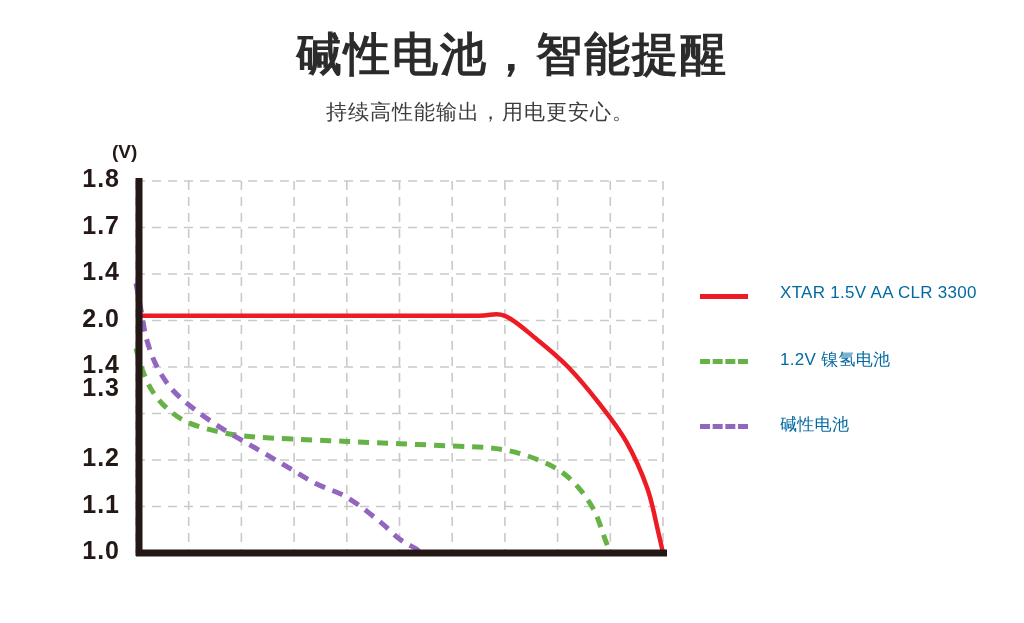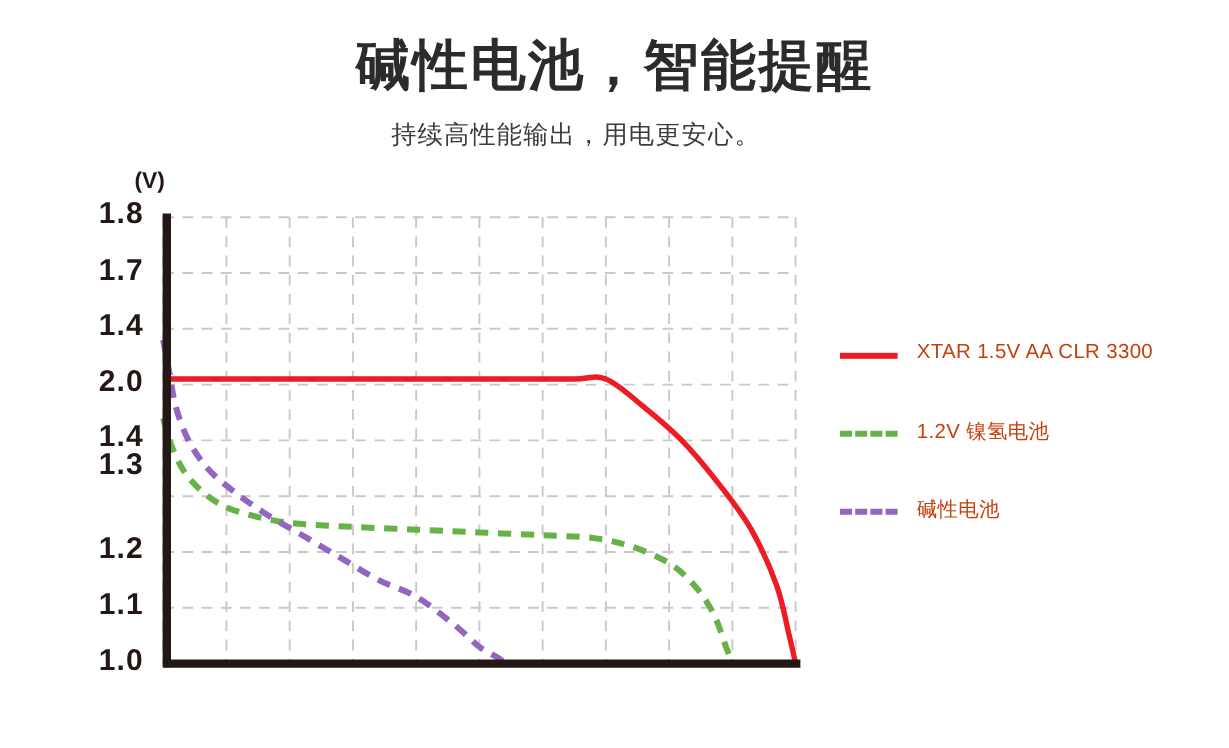--- a/index.html
+++ b/index.html
@@ -99,25 +99,25 @@
   }
   .legend-swatch {
     position: absolute;
     left: 0;
     top: 11px;
     width: 48px;
     height: 0;
   }
   .legend-label {
     position: absolute;
-    left: 64px;
+    left: 80px;
     top: 0;
     font-size: 17px;
     white-space: nowrap;
-    color: #c2410c;
+    color: #0369a1;
     letter-spacing: 0.3px;
   }
 </style>
 </head>
 <body>
 
 <div id="page-title">碱性电池，智能提醒</div>
 <div id="page-subtitle">持续高性能输出，用电更安心。</div>
 
 <div id="chart-area">

